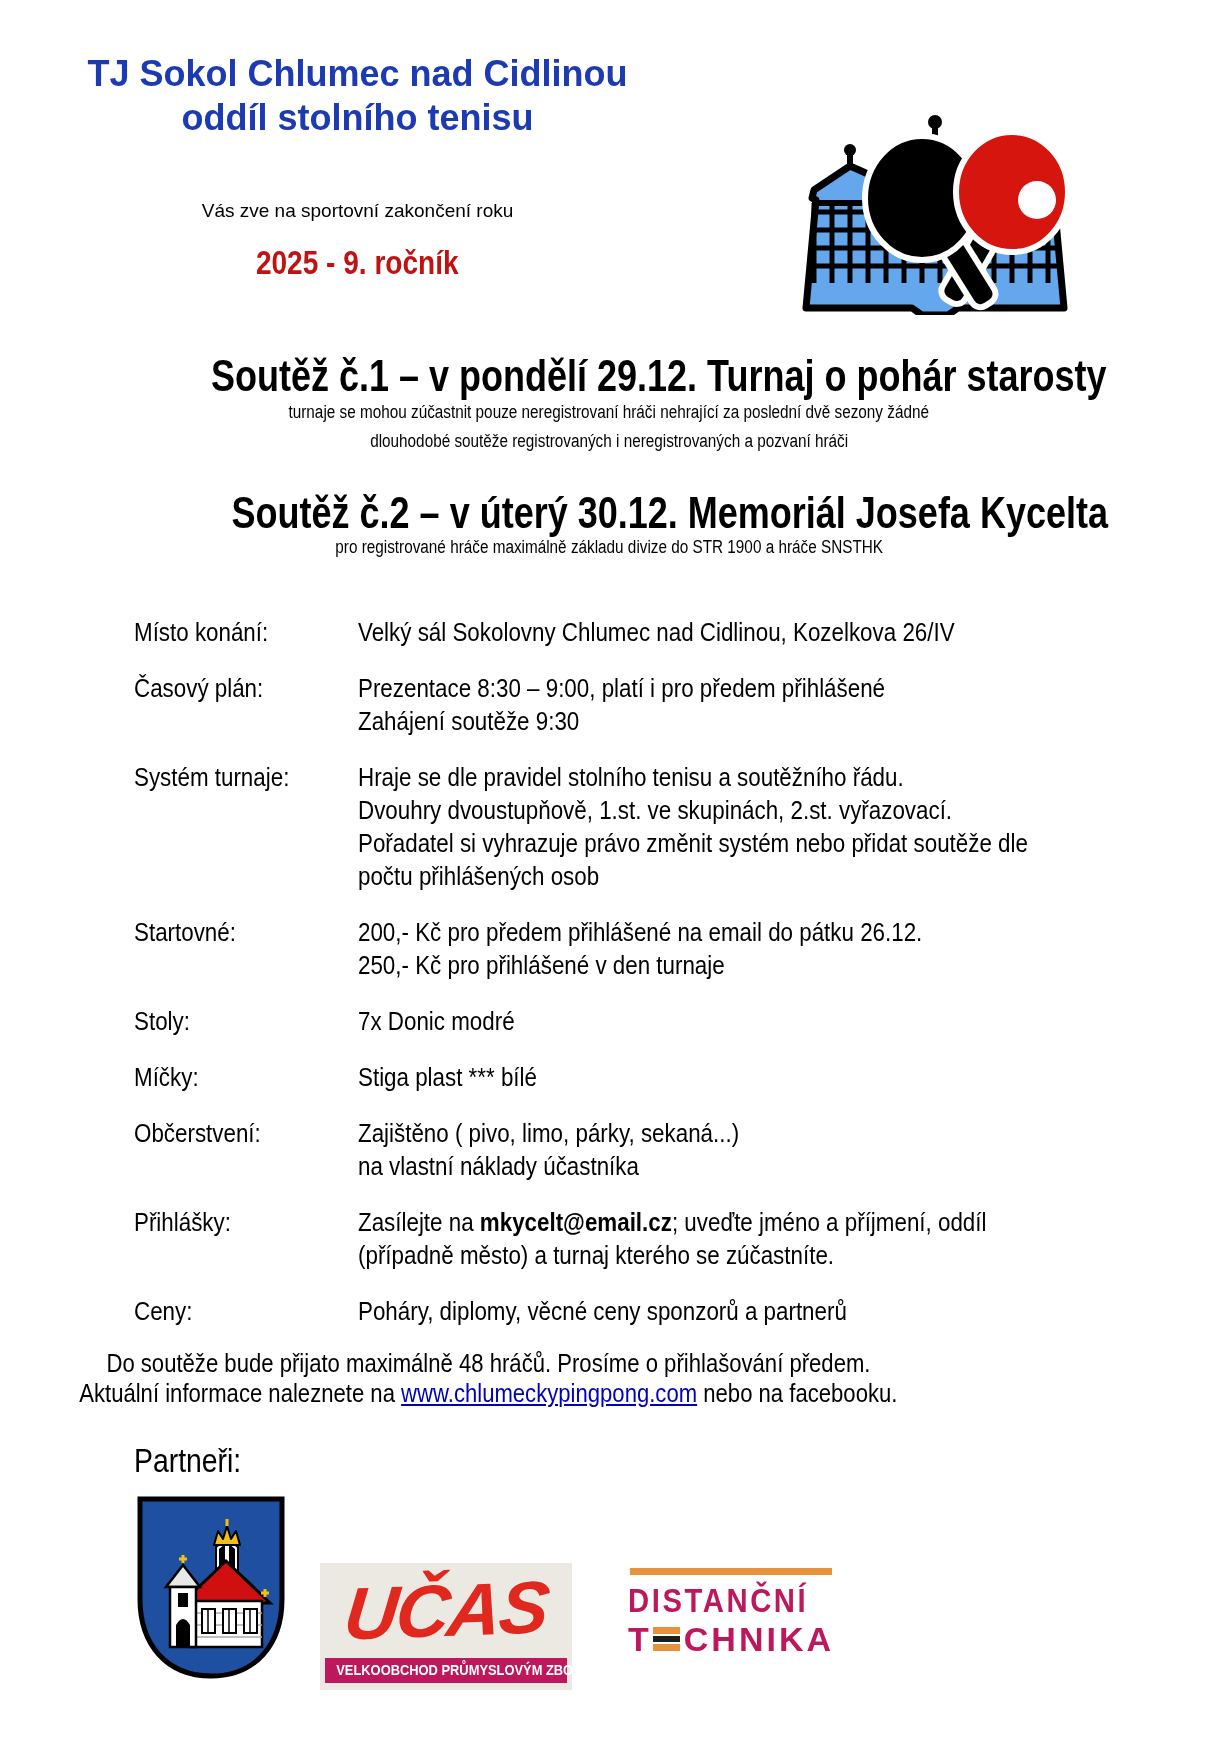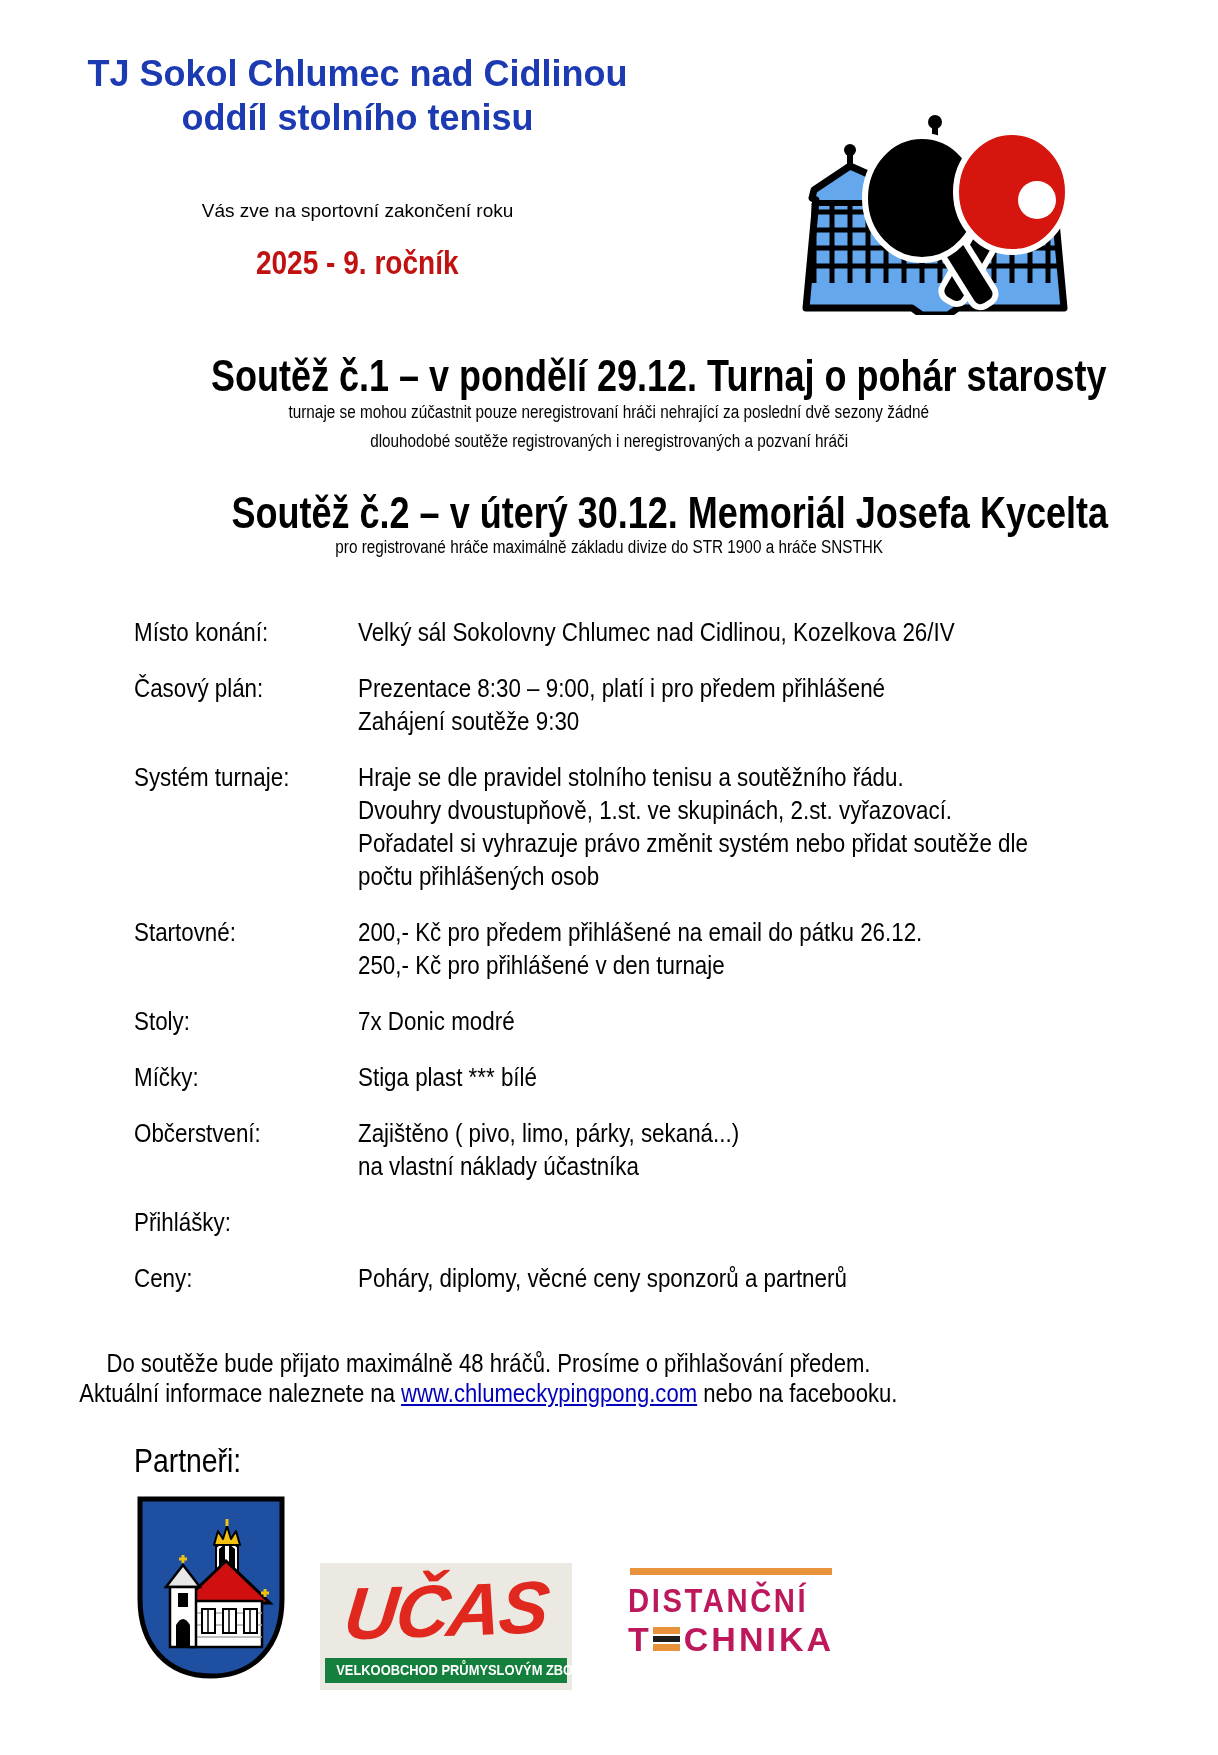--- a/index.html
+++ b/index.html
@@ -37,21 +37,21 @@
 
   .partners-heading{position:absolute;left:134px;top:1441px;font-size:33px;line-height:40px;}
 
   .coat{position:absolute;left:134px;top:1493px;width:154px;height:190px;}
 
   .ucas{position:absolute;left:320px;top:1563px;width:252px;height:127px;background:#ece9e3;
         display:flex;flex-direction:column;box-sizing:border-box;}
   .ucas-word{flex:1;display:flex;align-items:center;justify-content:center;
              font-size:74px;font-weight:bold;font-style:italic;color:#e0281e;
              transform:skewX(-8deg) rotate(-2deg);letter-spacing:-2px;}
-  .ucas-bar{height:25px;line-height:25px;margin:0 5px 7px 5px;background:#15803d;color:#fff;
+  .ucas-bar{height:25px;line-height:25px;margin:0 5px 7px 5px;background:#be185d;color:#fff;
             text-align:center;font-size:14px;font-weight:bold;}
   .ucas-bar .cxc{transform:scaleX(0.92);}
 
   .dt{position:absolute;left:628px;top:1568px;width:230px;}
   .dt-bar{width:202px;height:7px;background:#e8923c;margin:0 0 7px 2px;}
   .dt-line{font-size:34px;font-weight:bold;color:#be185d;letter-spacing:3px;line-height:36px;white-space:nowrap;}
   .dt-line2{display:flex;align-items:center;margin-top:3px;}
   .dt-ebars{display:inline-flex;flex-direction:column;justify-content:space-between;
             width:27px;height:24px;margin:0 4px 0 1px;}
   .dt-ebars .b1,.dt-ebars .b3{height:7px;background:#e8923c;}
@@ -170,20 +170,24 @@
     <div class="drow">
       <div class="dlabel"><span class="cx">Občerstvení:</span></div>
       <div class="dval">
         <div class="dline"><span class="cx">Zajištěno ( pivo, limo, párky, sekaná...)</span></div>
         <div class="dline"><span class="cx">na vlastní náklady účastníka</span></div>
       </div>
     </div>
 
     <div class="drow">
       <div class="dlabel"><span class="cx">Přihlášky:</span></div>
+      <div class="dval">
+        <div class="dline"><span class="cx"><span>Zasílejte na </span><span class="bold">mkycelt@email.cz</span><span>; uveďte jméno a příjmení, oddíl</span></span></div>
+        <div class="dline"><span class="cx">(případně město) a turnaj kterého se zúčastníte.</span></div>
+      </div>
     </div>
 
     <div class="drow">
       <div class="dlabel"><span class="cx">Ceny:</span></div>
       <div class="dval">
           <div class="dline"><span class="cx">Poháry, diplomy, věcné ceny sponzorů a partnerů</span></div>
         </div>
     </div>
 
   </div>

